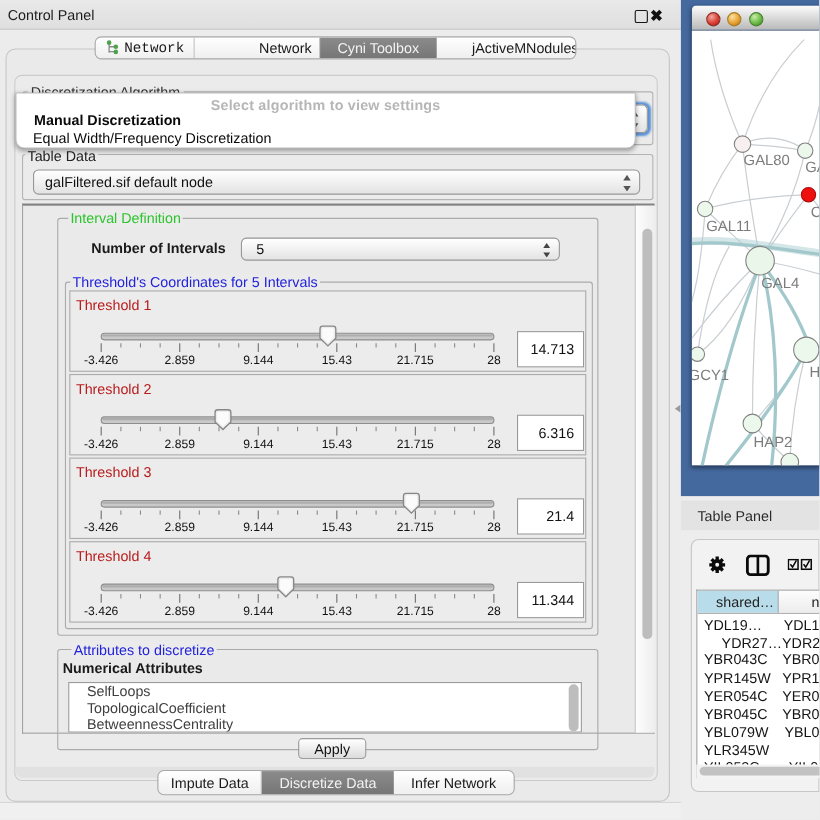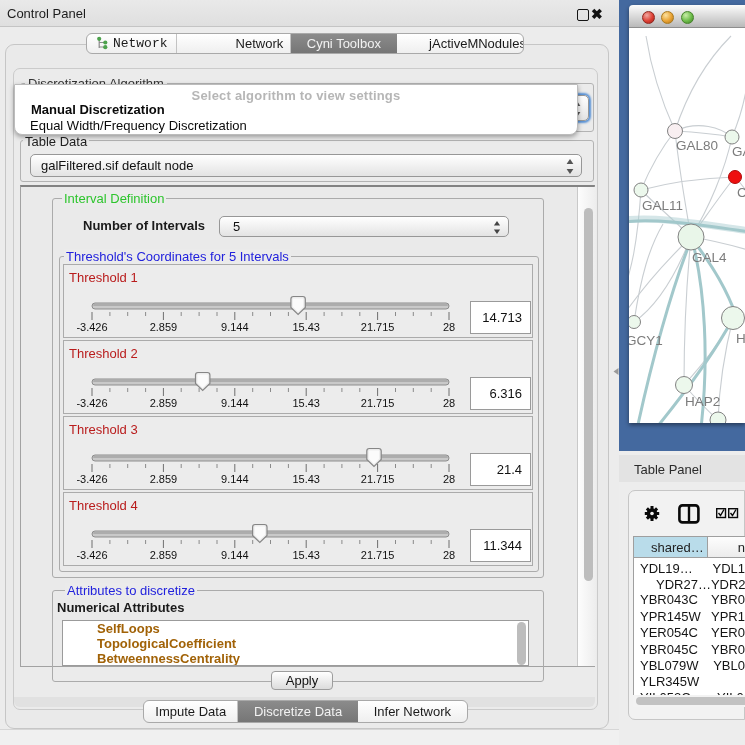--- a/index.html
+++ b/index.html
@@ -44,21 +44,21 @@
 #sbarv .thumb{position:absolute;left:6px;top:21px;width:9px;height:373px;background:#bdbdbd;border-radius:5px;}
 
 .tpanel{position:absolute;left:42px;width:470px;height:74px;border:1px solid #ababab;background:#ececec;box-sizing:border-box;}
 .tlabel{position:absolute;left:5px;top:5px;font-size:13px;font-weight:normal;color:#b91c1c;}
 .tfield{position:absolute;left:406px;top:36px;width:61px;height:33px;background:#fff;
   border:1px solid #9a9a9a;box-sizing:border-box;font-size:13px;color:#111;
   display:flex;align-items:center;justify-content:flex-end;padding-right:8px;}
 
 #attrlist{left:62px;top:620px;width:467px;height:46px;background:#fff;border:1px solid #9b9b9b;
   box-sizing:border-box;overflow:hidden;}
-#attrlist div{font-size:13px;color:#a16207;margin-left:34px;height:15.2px;line-height:15.2px;font-weight:bold;}
+#attrlist div{font-size:13px;color:#404040;margin-left:16px;height:15.2px;line-height:15.2px;}
 #applybtn{left:271px;top:671px;width:62px;height:19px;background:linear-gradient(#ffffff,#dcdcdc);
   border:1px solid #9d9d9d;border-radius:4px;font-size:13px;color:#111;
   display:flex;align-items:center;justify-content:center;box-sizing:border-box;}
 
 #popup{left:14px;top:84px;width:564px;height:51px;background:#ffffff;
   border:1px solid #bcbcbc;border-radius:1px 1px 8px 8px;
   box-shadow:0 2px 5px rgba(0,0,0,0.35);box-sizing:border-box;}
 #popup .ph{position:absolute;left:0;top:3px;width:100%;text-align:center;font-size:13px;font-weight:bold;color:#b6b6b6;letter-spacing:0.2px;}
 #popup .i1{position:absolute;left:16px;top:17px;font-size:13px;font-weight:bold;color:#0a0a0a;}
 #popup .i2{position:absolute;left:15px;top:33px;font-size:13px;color:#0a0a0a;}

